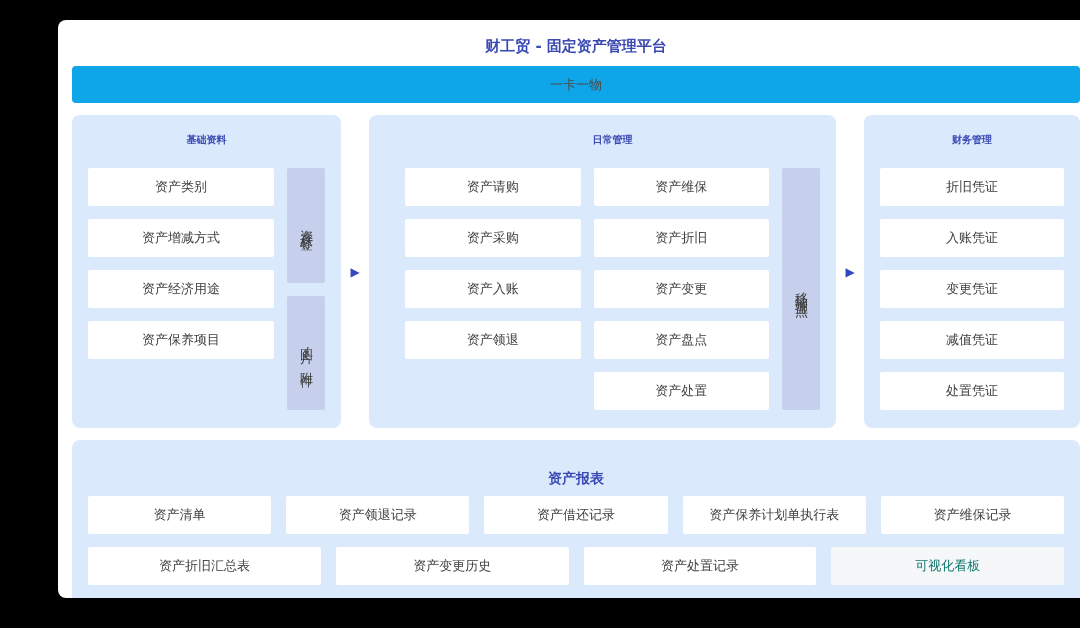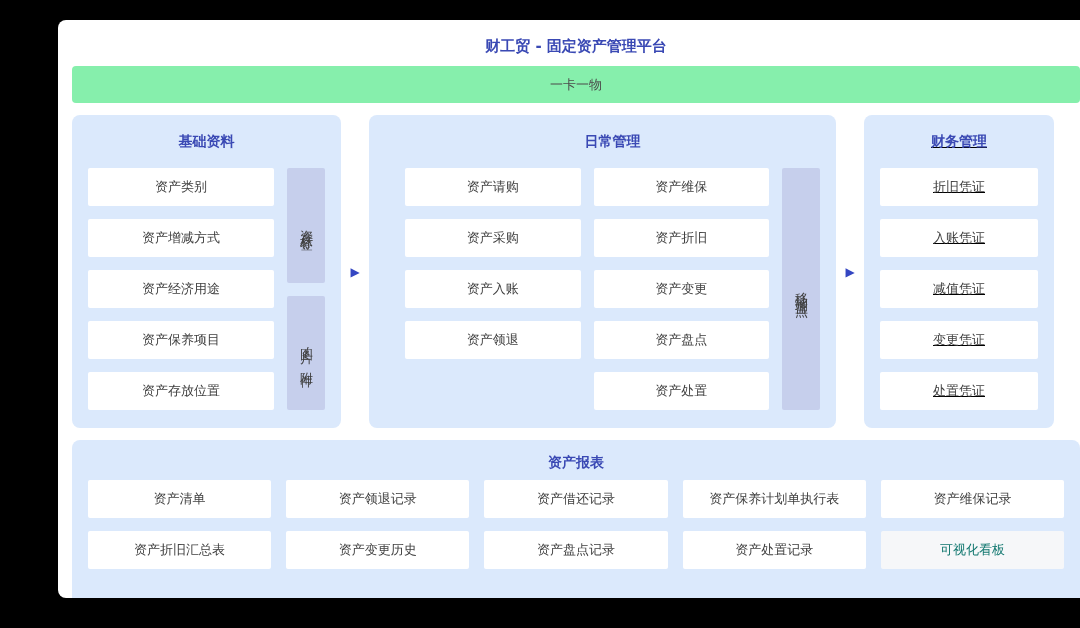--- a/index.html
+++ b/index.html
@@ -13,33 +13,33 @@
     position: absolute; left: 22px; top: 20px;
     width: 1036px; height: 578px;
     background: #ffffff; border-radius: 8px; overflow: hidden; margin-left: 36px;
   }
   .app-title {
     padding-top: 16px; text-align: center;
     font-size: 15px; font-weight: bold; color: #3a49b4; line-height: 20px;
   }
   .banner {
     margin: 10px 14px 12px; height: 37px;
-    background: #86efac; border-radius: 4px;
+    background: #0ea5e9; border-radius: 4px;
     display: flex; align-items: center; justify-content: center;
     font-size: 13px; color: #4c4c4c;
   }
   .main { display: flex; margin: 0 14px; height: 313px; }
   .panel { background: #dbe9fc; border-radius: 8px; padding: 0 16px; }
   .panel-title {
     padding-top: 18px; height: 53px; text-align: center;
-    font-size: 14px; font-weight: bold; color: #3a49b4;
+    font-size: 10px; font-weight: bold; color: #3a49b4;
   }
   .panel-basic { width: 269px; }
   .panel-daily { width: 467px; padding-left: 36px; }
-  .panel-finance { width: 190px; text-decoration: underline; }
+  .panel-finance { width: 216px; }
   .arrow-cell { width: 28px; display: flex; align-items: center; justify-content: center; }
   .arrow { color: #3446c2; font-size: 12px; }
   .panel-body { display: flex; gap: 13px; height: 242px; }
   .vcol { display: flex; flex-direction: column; gap: 13px; }
   .basic-boxes { width: 186px; }
   .daily-col { flex: 1; }
   .tag-col { width: 38px; }
   .fin-boxes { width: 100%; }
   .box {
     height: 38px; background: #ffffff; border-radius: 2px;
@@ -47,21 +47,21 @@
     font-size: 13px; color: #404040;
   }
   .tagbox {
     background: #c6cfec; border-radius: 2px; flex: 1;
     display: flex; align-items: center; justify-content: center;
     color: #3f3f3f; font-size: 13px;
   }
   .vtext { writing-mode: vertical-rl; text-orientation: upright; letter-spacing: 3px; }
   .reports {
     margin: 12px 14px 0; height: 174px;
-    background: #dbe9fc; border-radius: 8px; padding: 0 16px;
+    background: #dbe9fc; border-radius: 8px; padding: 16px 16px;
   }
   .reports-title {
     padding-top: 14px; height: 40px; text-align: center;
     font-size: 14px; font-weight: bold; color: #3a49b4;
   }
   .reports-row { display: flex; gap: 15px; margin-bottom: 13px; }
   .reports-row .box { flex: 1; }
   .box.disabled { background: #f6f7f9; color: #0f766e; }
 </style>
 </head>
@@ -78,21 +78,20 @@
   <div class="main">
 
     <div class="panel panel-basic">
       <div class="panel-title">基础资料</div>
       <div class="panel-body">
         <div class="vcol basic-boxes">
           <div class="box">资产类别</div>
           <div class="box">资产增减方式</div>
           <div class="box">资产经济用途</div>
           <div class="box">资产保养项目</div>
-          <div class="box">资产存放位置</div>
         </div>
         <div class="vcol tag-col">
           <div class="tagbox vtext">资产标签</div>
           <div class="tagbox vtext">图片/附件</div>
         </div>
       </div>
     </div>
 
     <div class="arrow-cell">
       <span class="arrow">▶</span>
@@ -123,40 +122,39 @@
     <div class="arrow-cell">
       <span class="arrow">▶</span>
     </div>
 
     <div class="panel panel-finance">
       <div class="panel-title">财务管理</div>
       <div class="panel-body">
         <div class="vcol fin-boxes">
           <div class="box">折旧凭证</div>
           <div class="box">入账凭证</div>
+          <div class="box">变更凭证</div>
           <div class="box">减值凭证</div>
-          <div class="box">变更凭证</div>
           <div class="box">处置凭证</div>
         </div>
       </div>
     </div>
 
   </div>
 
   <div class="reports">
     <div class="reports-title">资产报表</div>
     <div class="reports-row">
       <div class="box">资产清单</div>
       <div class="box">资产领退记录</div>
       <div class="box">资产借还记录</div>
       <div class="box">资产保养计划单执行表</div>
       <div class="box">资产维保记录</div>
     </div>
     <div class="reports-row">
       <div class="box">资产折旧汇总表</div>
       <div class="box">资产变更历史</div>
-      <div class="box">资产盘点记录</div>
       <div class="box">资产处置记录</div>
       <div class="box disabled">可视化看板</div>
     </div>
   </div>
 
 </div>
 
 </body></html>

